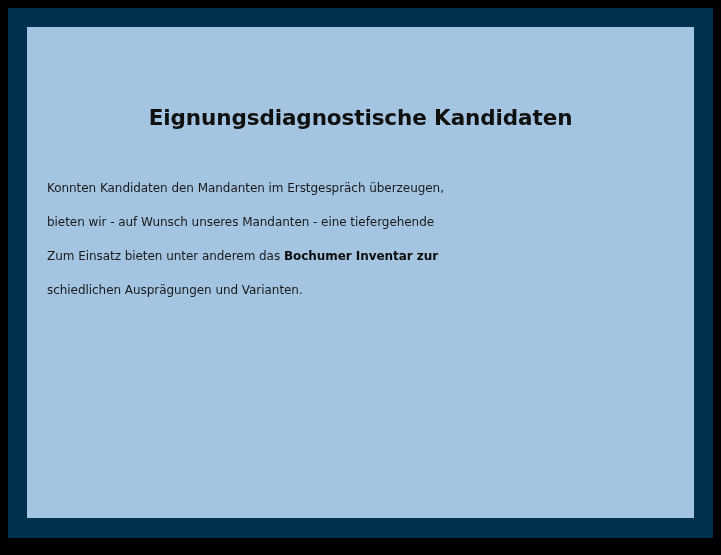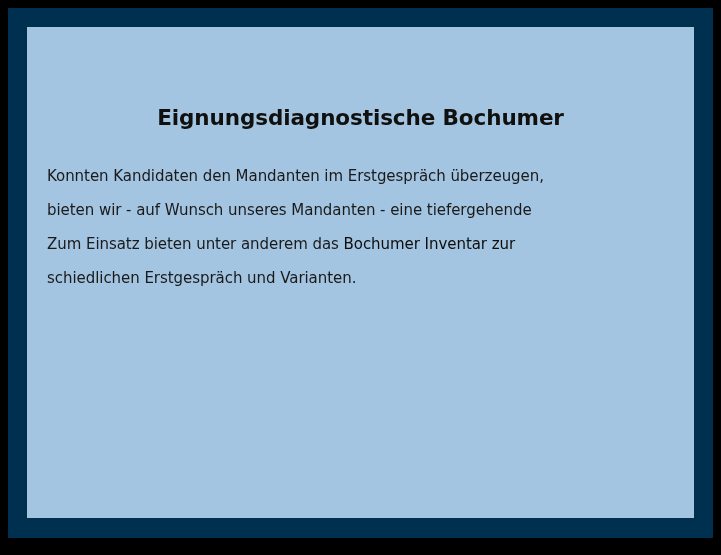--- a/index.html
+++ b/index.html
@@ -57,49 +57,49 @@
     font-weight: bold;
     color: #10100f;
     letter-spacing: -0.1px;
     line-height: 1;
     white-space: nowrap;
   }
 
   .body-copy {
     position: absolute;
     left: 20px;
-    top: 132px;
+    top: 144px;
     width: 636px;
-    font-size: 15px;
+    font-size: 12px;
     color: #1a1a1a;
     line-height: 34px;
     letter-spacing: -0.05px;
   }
 
   .body-copy .ln {
     display: block;
     white-space: nowrap;
   }
 
   .body-copy b {
-    font-weight: normal;
+    font-weight: bold;
     color: #0d0d0c;
   }
 </style>
 </head>
 <body>
 
 <div class="stage" style="background: rgb(0, 0, 0);">
   <div class="card-frame" style="background: rgb(0, 48, 79);">
     <div class="panel" style="background: rgb(164, 197, 225);">
 
-      <h1 class="panel-title" style="color: rgb(16, 16, 15);">Eignungsdiagnostische Bochumer</h1>
+      <h1 class="panel-title" style="color: rgb(16, 16, 15);">Eignungsdiagnostische Kandidaten</h1>
 
       <div class="body-copy" id="body-copy" style="color: rgb(26, 26, 26);">
           <span class="ln"><span>Konnten Kandidaten den Mandanten im Erstgespräch überzeugen,</span></span>
           <span class="ln"><span>bieten wir - auf Wunsch unseres Mandanten - eine tiefergehende</span></span>
           <span class="ln"><span>Zum Einsatz bieten unter anderem das </span><b>Bochumer Inventar zur</b></span>
-          <span class="ln"><span>schiedlichen Erstgespräch und Varianten.</span></span>
+          <span class="ln"><span>schiedlichen Ausprägungen und Varianten.</span></span>
         </div>
 
     </div>
   </div>
 </div>
 
 </body></html>

